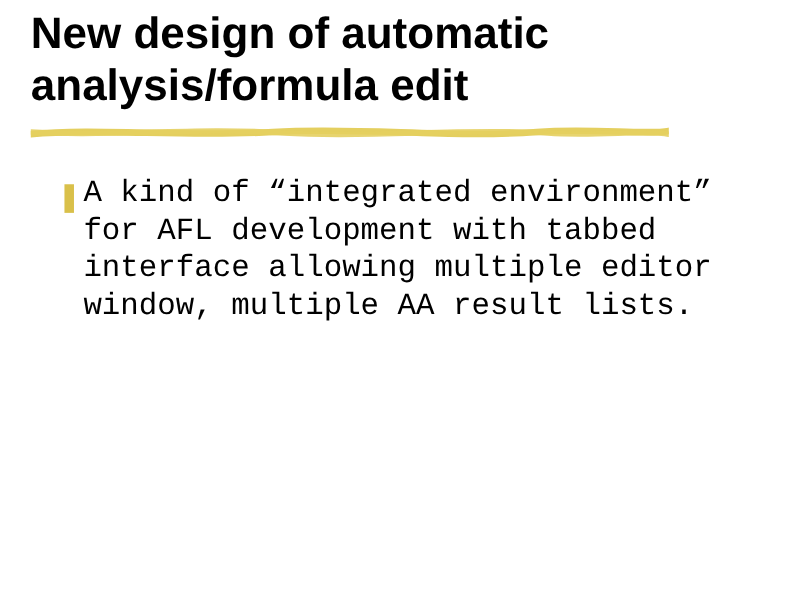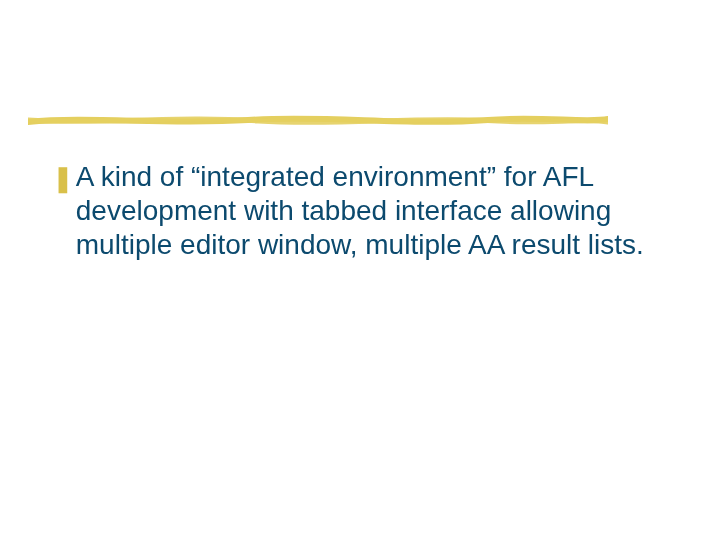--- a/index.html
+++ b/index.html
@@ -51,31 +51,34 @@
   .bullet {
     font-family: "Zapf Dingbats", "Wingdings", sans-serif;
     color: #d9c04a;
     font-size: 26px;
     line-height: 1.25;
     margin-right: 2px;
     margin-top: 2px;
     flex: 0 0 auto;
   }
   .body-text {
-    font-family: Liberation Sans, sans-serif;
+    font-family: Liberation Mono, monospace;
     font-size: 28px;
     line-height: 1.22;
-    color: #0c4a6e;
+    color: #000000;
   }
 </style>
 </head>
 <body>
 
 <div class="slide">
 
+  <div class="title-block">
+    <div class="title-text">New design of automatic analysis/formula edit</div>
+  </div>
 
   <svg class="underline" viewBox="0 0 580 14" preserveAspectRatio="none">
     <path d="M0 9 C 60 3, 140 12, 220 7 C 300 2, 380 13, 460 7 C 510 3, 560 10, 580 6" stroke="#e4cf5f" stroke-width="6" fill="none" stroke-linecap="round"></path>
     <path d="M0 7 C 70 12, 150 2, 230 8 C 310 13, 390 3, 470 8 C 515 11, 560 5, 580 9" stroke="#e4cf5f" stroke-width="5" fill="none" stroke-linecap="round" opacity="0.9"></path>
   </svg>
 
   <div class="body-block">
     <div class="bullet-row">
       <span class="bullet">❚</span>
       <span class="body-text">A kind of “integrated environment” for AFL development with tabbed interface allowing multiple editor window, multiple AA result lists.</span>

